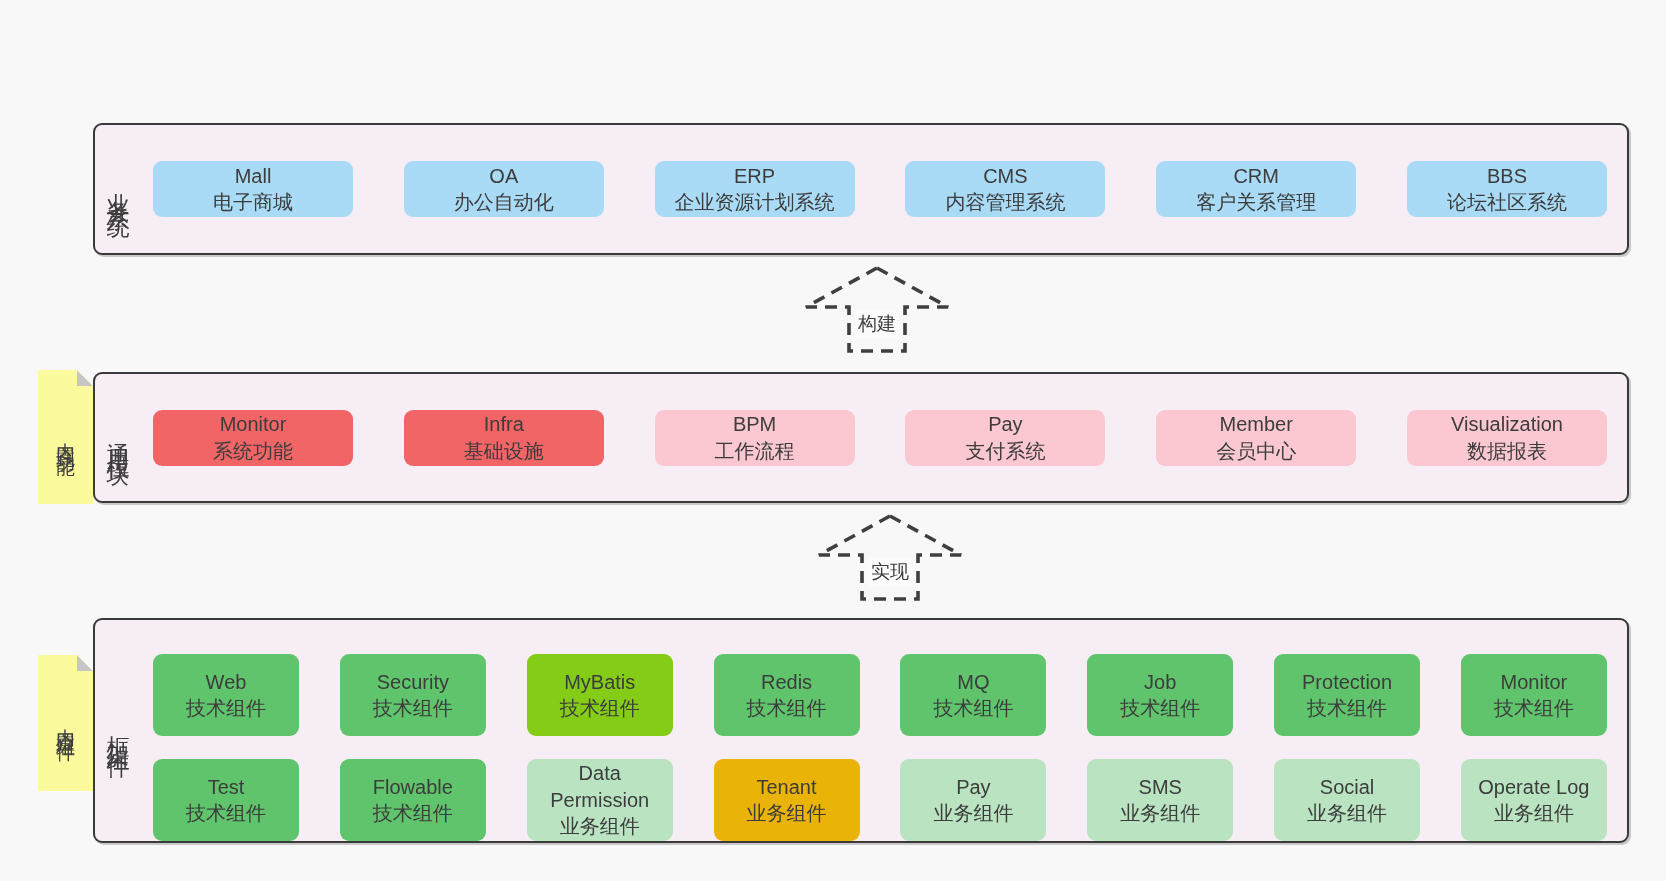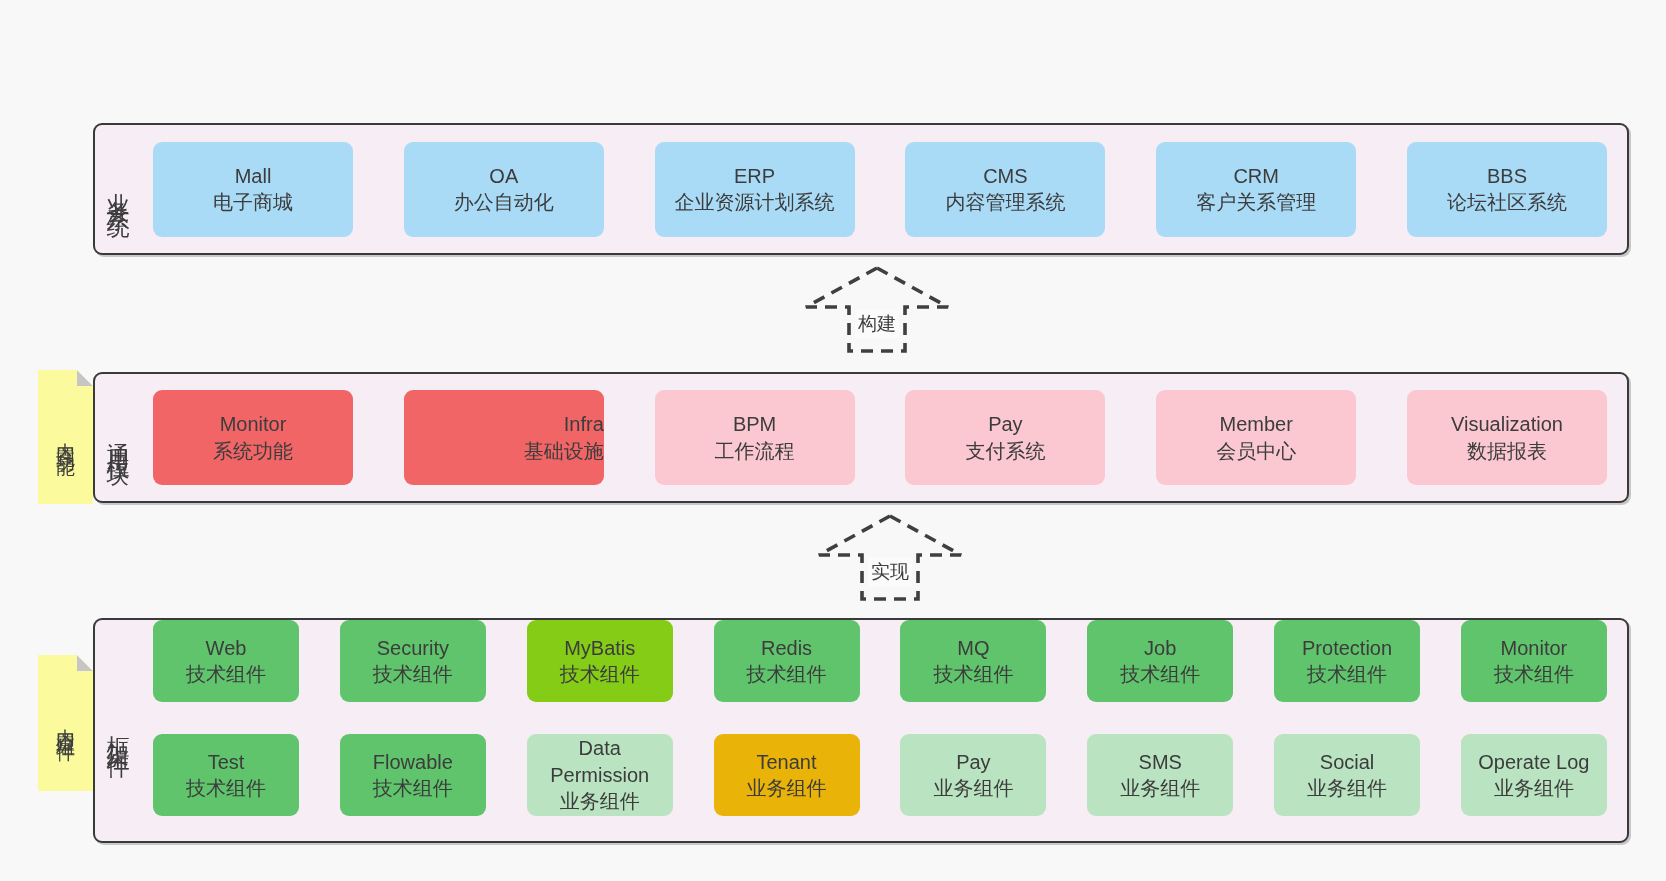--- a/index.html
+++ b/index.html
@@ -22,31 +22,31 @@
   .band-label{
     width:48px;flex:0 0 48px;display:flex;align-items:center;justify-content:center;
     writing-mode:vertical-rl;text-orientation:upright;
     font-size:23px;letter-spacing:7px;color:#3d3d3d;
   }
   .band-boxes{
     flex:1;display:flex;align-items:center;justify-content:space-between;
     padding:0 20px 0 10px;
   }
   .band-rows{
-    flex:1;display:flex;flex-direction:column;justify-content:flex-start;gap:32px;
+    flex:1;display:flex;flex-direction:column;justify-content:flex-end;gap:23px;
     padding:0 20px 0 10px;
   }
   .band-row{display:flex;justify-content:space-between;}
   
   .box{
     border-radius:9px;display:flex;flex-direction:column;
     align-items:center;justify-content:center;text-align:center;
     font-size:20px;line-height:1.32;color:#3c3c3c;
   }
-  .cols6 .box{width:200px;height:95px;}
+  .cols6 .box{width:200px;height:56px;}
   .cols8 .box{width:146px;height:82px;}
   
   .note{
     position:absolute;left:38px;width:55px;background:#fbfa9d;
     clip-path:polygon(0 0,calc(100% - 16px) 0,100% 16px,100% 100%,0 100%);
     display:flex;align-items:center;justify-content:center;
   }
   #note-features{top:370px;height:134px;}
   #note-components{top:655px;height:136px;}
   .note-text{
@@ -112,21 +112,21 @@
   <span class="note-text">内置功能</span>
 </div>
 
 <div class="band" id="band-modules">
   <div class="band-label">通用模块</div>
   <div class="band-boxes cols6">
       <div class="box" style="background: rgb(241, 101, 102);">
         <div>Monitor</div>
         <div>系统功能</div>
       </div>
-      <div class="box" style="background: rgb(241, 101, 102); align-items: flex-end;">
+      <div class="box" style="background: rgb(241, 101, 102);">
         <div>Infra</div>
         <div>基础设施</div>
       </div>
       <div class="box" style="background: rgb(251, 200, 210);">
         <div>BPM</div>
         <div>工作流程</div>
       </div>
       <div class="box" style="background: rgb(251, 200, 210);">
         <div>Pay</div>
         <div>支付系统</div>

